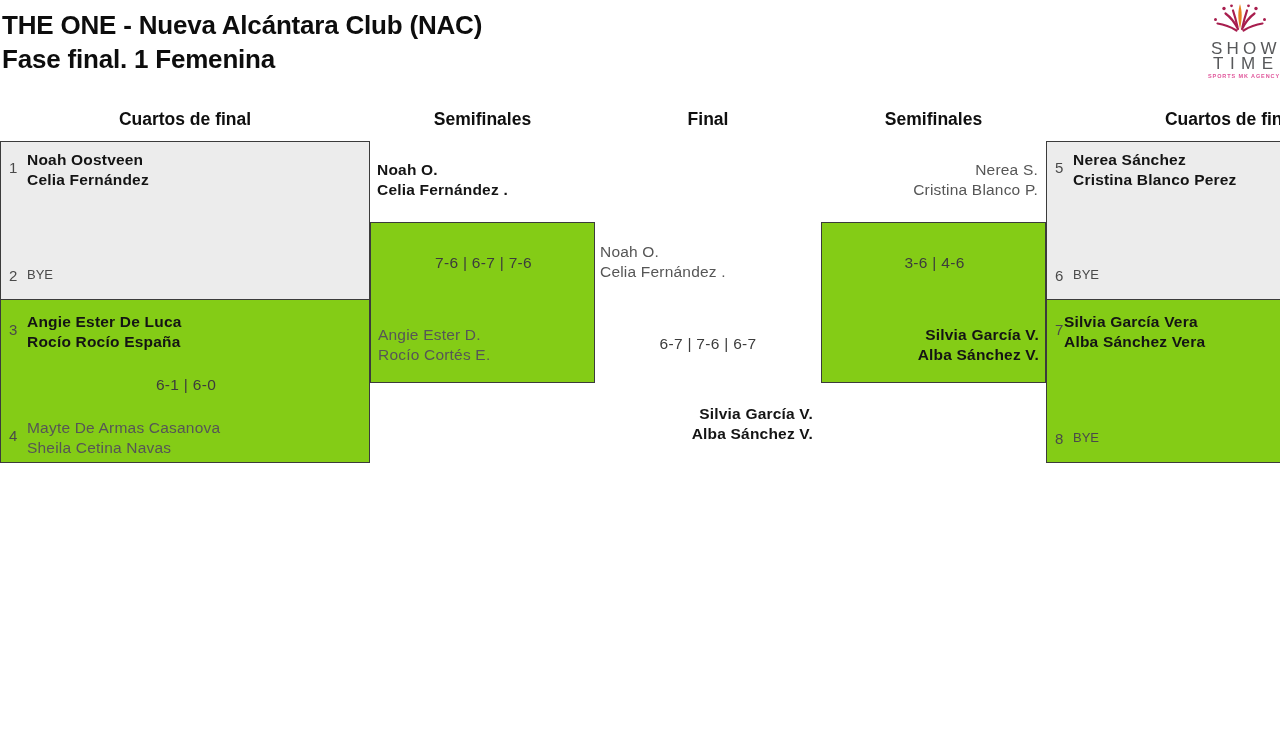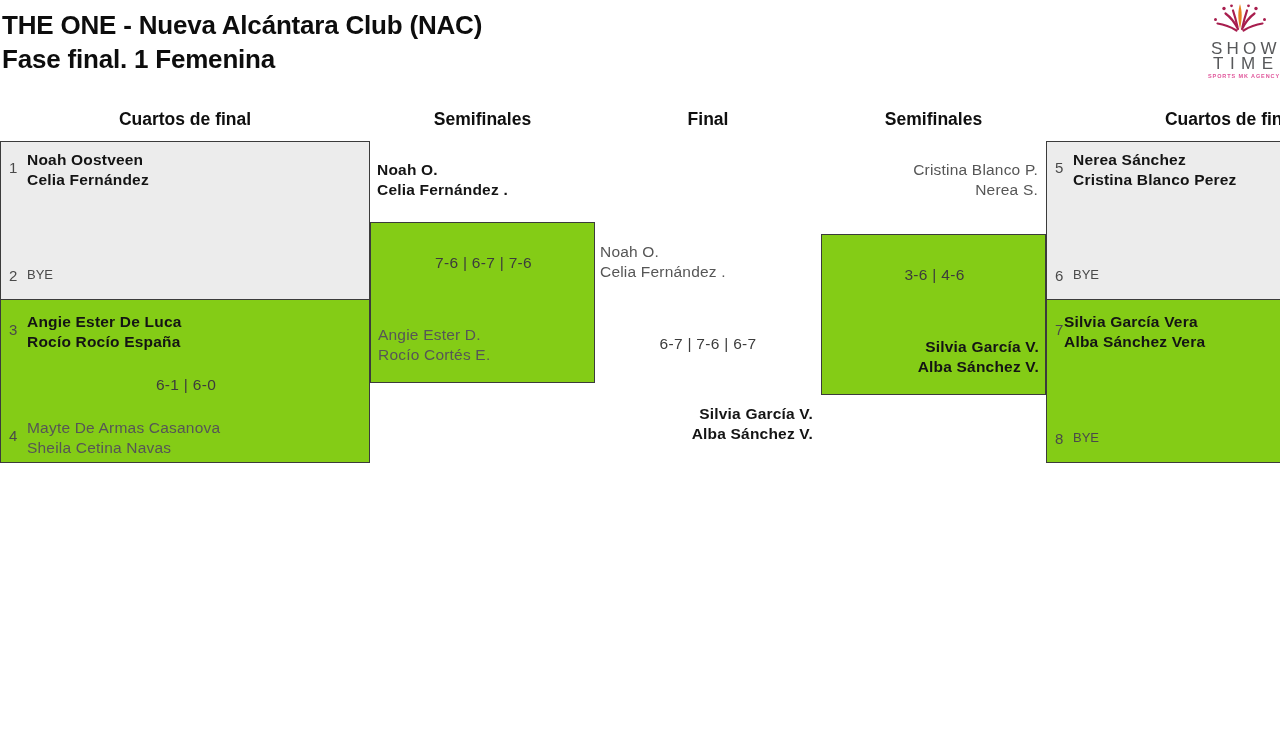--- a/index.html
+++ b/index.html
@@ -117,25 +117,25 @@
     <div class="team-line">Noah O.</div>
     <div class="team-line">Celia Fernández .</div>
   </div>
   <div class="score" style="left:595px;top:335px;width:226px;">6-7 | 7-6 | 6-7</div>
   <div class="team bold right" style="left:595px;top:404px;width:218px;">
     <div class="team-line">Silvia García V.</div>
     <div class="team-line">Alba Sánchez V.</div>
   </div>
 
   <div class="team gray right" style="left:821px;top:160px;width:217px;">
+    <div class="team-line">Nerea S.</div>
     <div class="team-line">Cristina Blanco P.</div>
-    <div class="team-line">Nerea S.</div>
   </div>
 
-  <div class="box" style="left:821px;top:222px;width:225px;height:161px;margin-top:12px;">
+  <div class="box" style="left:821px;top:222px;width:225px;height:161px;">
     <div class="score" style="left:0;top:31px;width:225px;">3-6 | 4-6</div>
     <div class="team bold right" style="left:7px;top:102px;width:210px;">
       <div class="team-line">Silvia García V.</div>
       <div class="team-line">Alba Sánchez V.</div>
     </div>
   </div>
 
   <div class="box shaded" style="left:1046px;top:141px;width:370px;height:159px;">
     <div class="seed" style="left:8px;top:17px;">5</div>
     <div class="team bold" style="left:26px;top:8px;">

